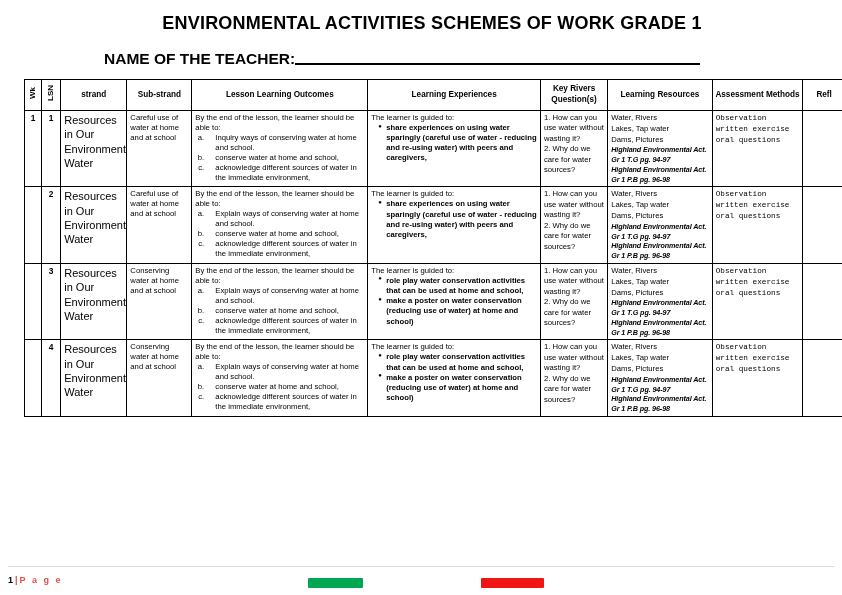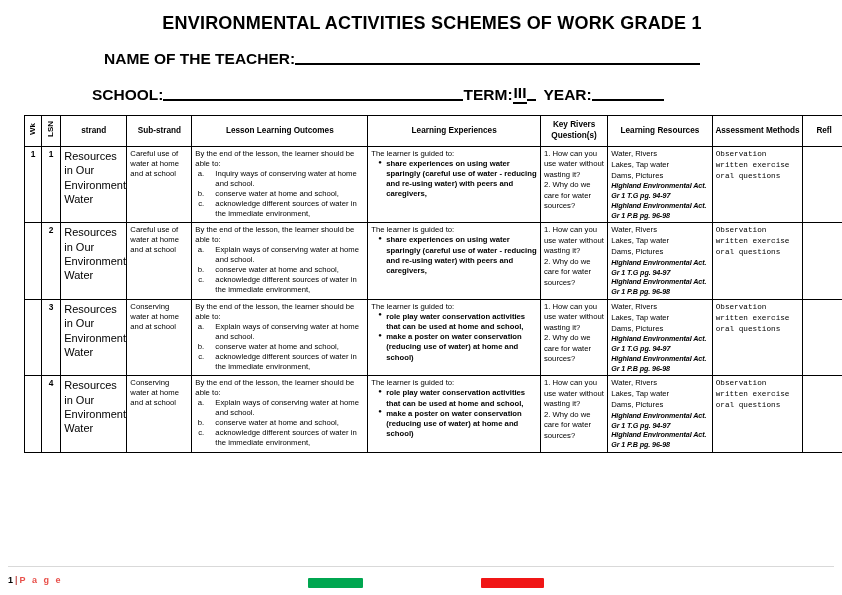--- a/index.html
+++ b/index.html
@@ -207,30 +207,20 @@
 
 <div class="page">
 
   <div class="doc-title">ENVIRONMENTAL ACTIVITIES SCHEMES OF WORK GRADE 1</div>
 
   <div class="hdr-line l1">
     <span>NAME OF THE TEACHER:</span>
       <span class="rule teacher"></span>
   </div>
 
-  <div class="hdr-line l2">
-    <span>SCHOOL:</span>
-      <span class="rule school"></span>
-      <span>TERM:</span>
-      <span class="term-val">III</span>
-      <span class="rule termgap"></span>
-      <span class="sp"></span>
-      <span>YEAR:</span>
-      <span class="rule year"></span>
-  </div>
 
   <table class="sow">
     <colgroup>
       <col class="c-wk">
         <col class="c-lsn">
         <col class="c-strand">
         <col class="c-sub">
       <col class="c-llo">
         <col class="c-lex">
         <col class="c-kiq">

